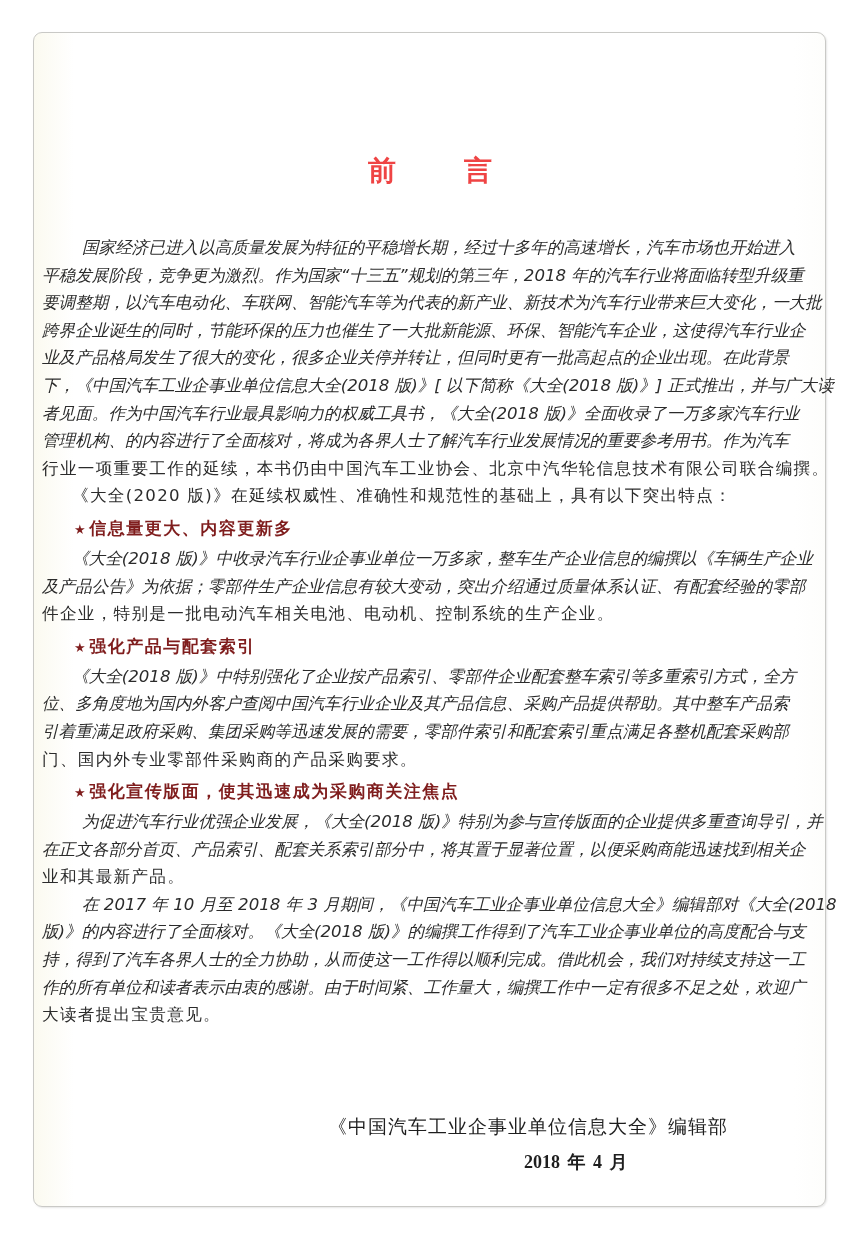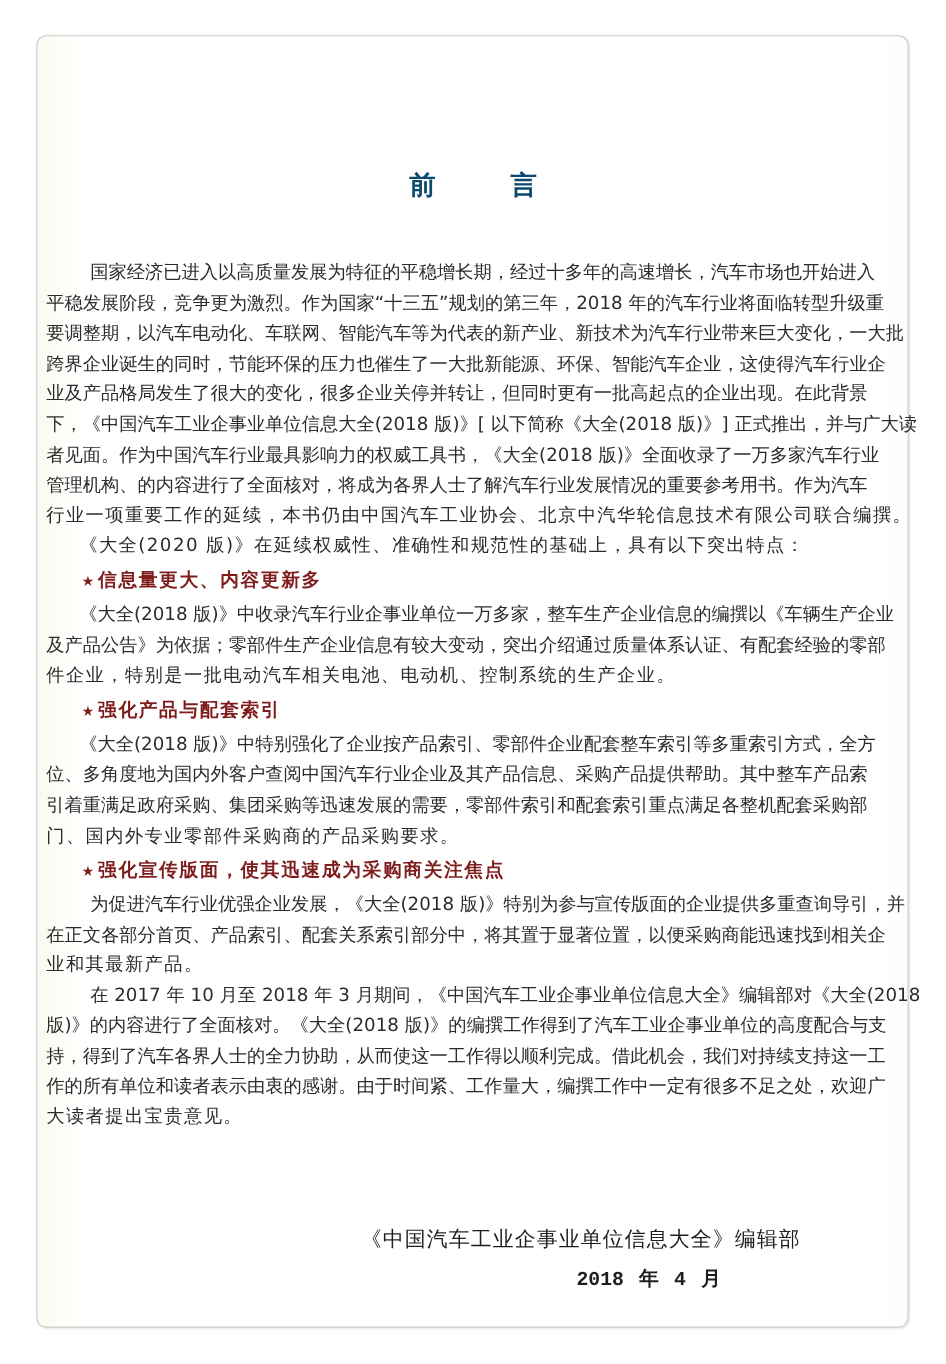--- a/index.html
+++ b/index.html
@@ -6,44 +6,44 @@
   body { width: 860px; height: 1240px; position: relative; overflow: hidden; }
   .page {
     position: absolute; left: 33px; top: 32px; width: 793px; height: 1175px;
     border: 1.5px solid #c9c9c6; border-radius: 9px;
     background: linear-gradient(90deg, #fbfaf0 0px, #ffffff 40px, #ffffff 760px, #fdfdfb 793px);
     box-shadow: 1px 1px 2px rgba(0,0,0,0.10);
     box-sizing: border-box;
   }
   .title {
     position: absolute; top: 152px; left: 0; width: 860px; text-align: center;
-    font-family: Liberation Sans, sans-serif; font-size: 24px; font-weight: bold;
-    color: #0c4a6e; letter-spacing: 0;
+    font-family: Liberation Sans, sans-serif; font-size: 28px; font-weight: bold;
+    color: #ef4444; letter-spacing: 0;
   }
   .title span { display: inline-block; }
   .title .gap { width: 68px; }
   .body {
     position: absolute; left: 42px; top: 234px; width: 745px;
     font-family: "DejaVu Sans", sans-serif; font-size: 16.6px; color: #2b2b2b;
   }
   .line { height: 27.6px; line-height: 27.6px; white-space: nowrap; letter-spacing: 1.3px; }
-  .line.justify { text-align: justify; text-align-last: justify; letter-spacing: 0; }
+  .line.justify { text-align: justify; text-align-last: justify; letter-spacing: 0; font-style: italic; }
   .line.indent { padding-left: 40px; }
   .heading {
     height: 29px; line-height: 29px; padding-left: 32px; font-weight: bold;
     font-size: 17px; color: #7f1d1d; letter-spacing: 1.5px; margin: 4px 0 2px 0;
   }
   .heading .star { font-size: 13px; margin-right: 2px; }
   .sig {
     position: absolute; left: 328px; top: 1114px;
     font-family: "DejaVu Sans", sans-serif; font-size: 19px; color: #1e1e1e; letter-spacing: 1px;
   }
   .date {
     position: absolute; left: 524px; top: 1150px;
-    font-family: Liberation Mono, monospace; font-size: 18px; font-weight: bold; color: #1e1e1e;
+    font-family: Liberation Serif, serif; font-size: 18px; font-weight: bold; color: #1e1e1e;
     word-spacing: 3px;
   }
 </style>
 </head>
 <body>
 
 <div class="page"></div>
 
 <div class="title">
   <span>前</span><span class="gap"></span><span>言</span>

